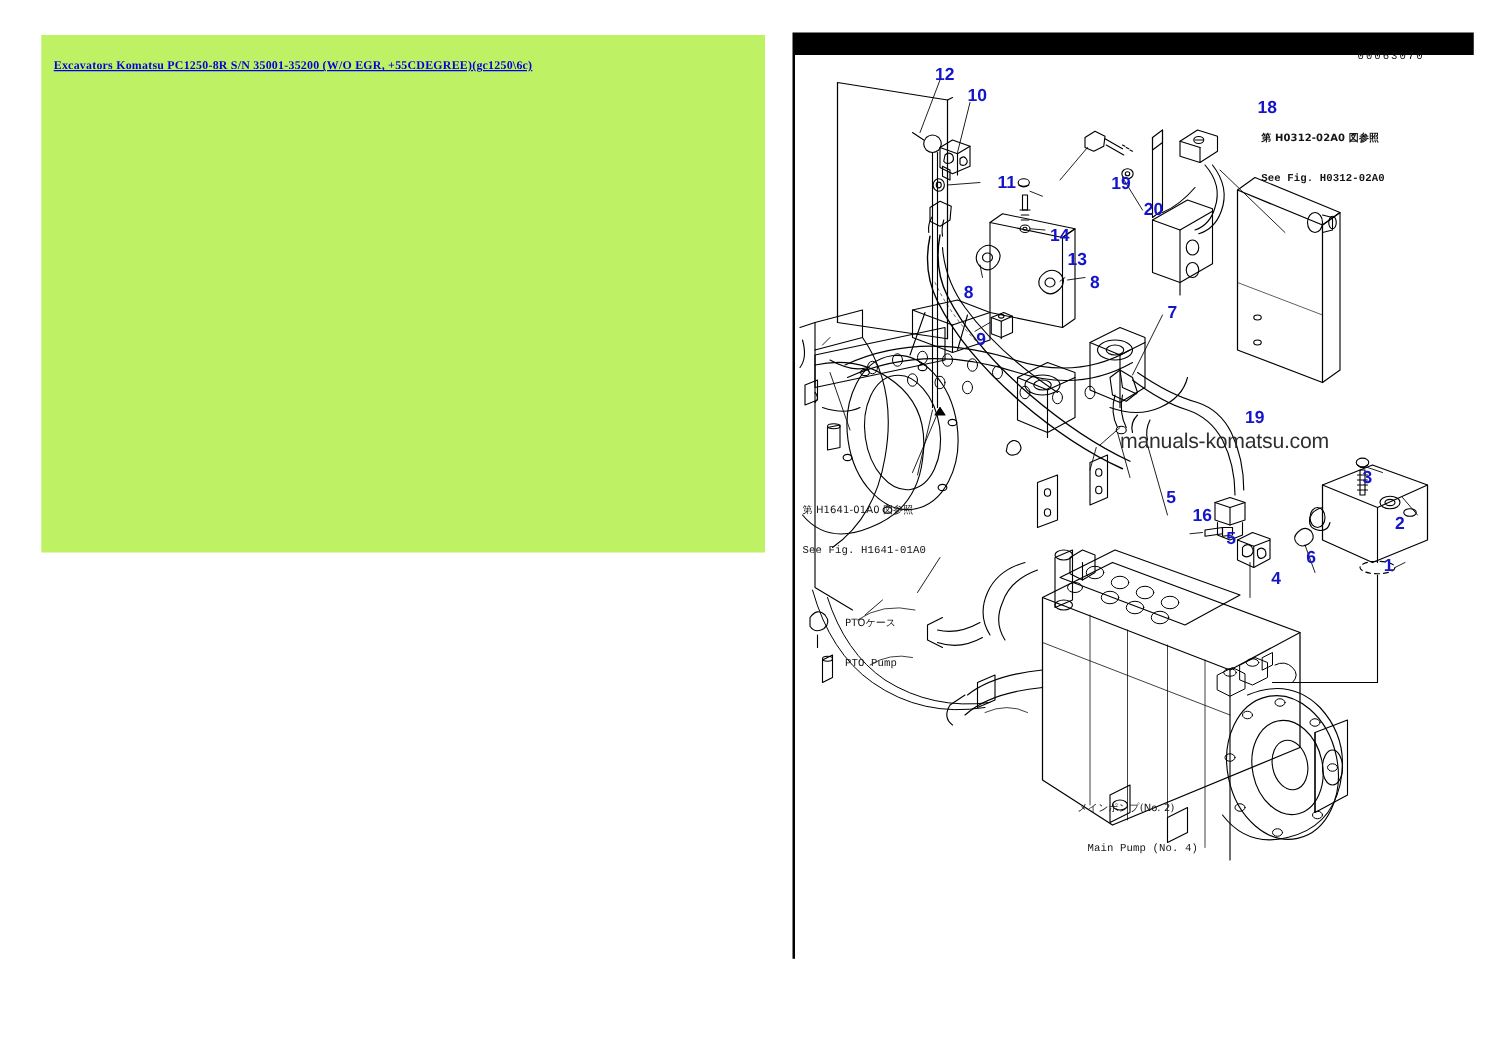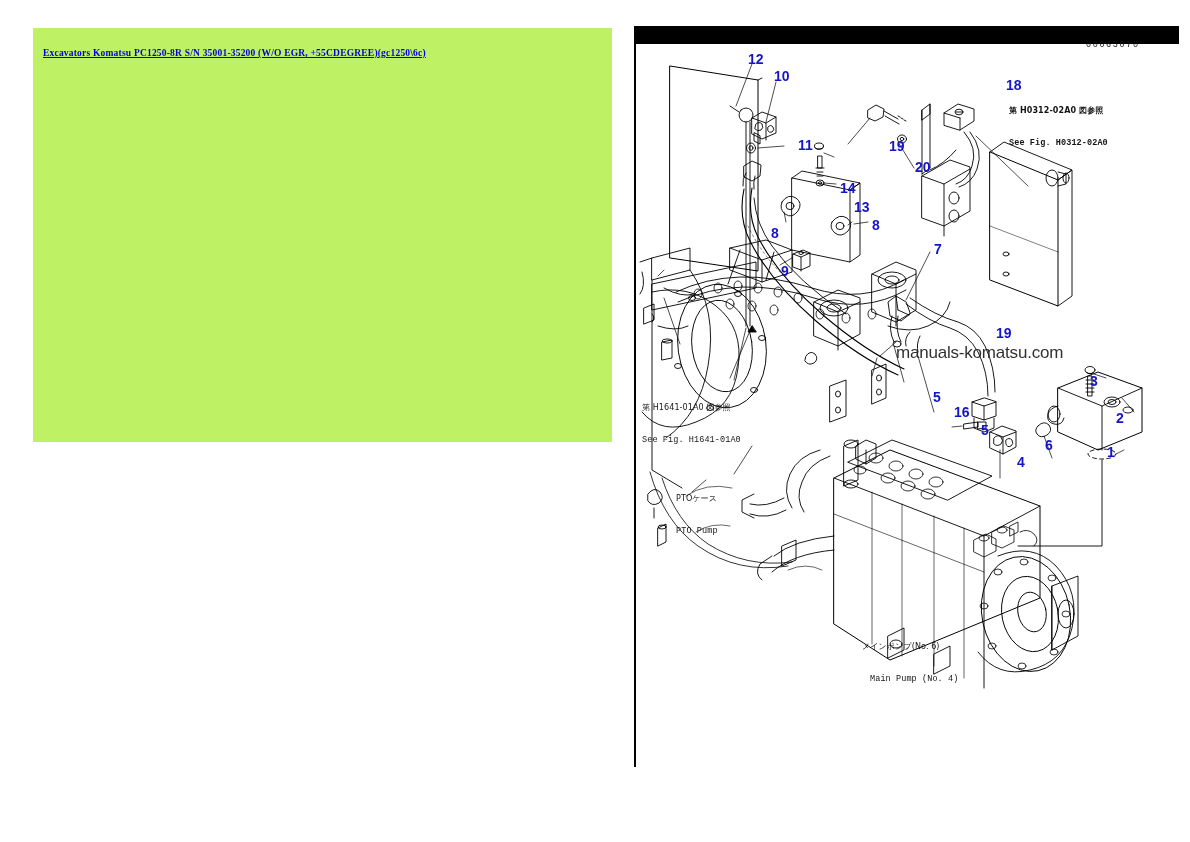--- a/index.html
+++ b/index.html
@@ -468,21 +468,21 @@
       <div class="jp">第 H1641-01A0 図参照</div>
       <div>See Fig. H1641-01A0</div>
     </div>
 
     <div class="note" style="left:42px; top:447px;">
       <div class="jp">PTOケース</div>
       <div>PTO Pump</div>
     </div>
 
     <div class="note" style="left:228px; top:595px;">
-      <div class="jp">メインポンプ(No. 6)</div>
+      <div class="jp">メインポンプ(No. 2)</div>
       <div style="padding-left:8px;">Main Pump (No. 4)</div>
     </div>
 
     <div class="callout" style="left:114px; top:26px;text-align:right;">12</div>
     <div class="callout" style="left:140px; top:43px;">10</div>
     <div class="callout" style="left:164px; top:112px;">11</div>
     <div class="callout" style="left:220px; top:130px;margin-top:44px;">13</div>
     <div class="callout" style="left:206px; top:155px;text-align:right;">14</div>
     <div class="callout" style="left:372px; top:52px;">18</div>
     <div class="callout" style="left:255px; top:113px;">19</div>

